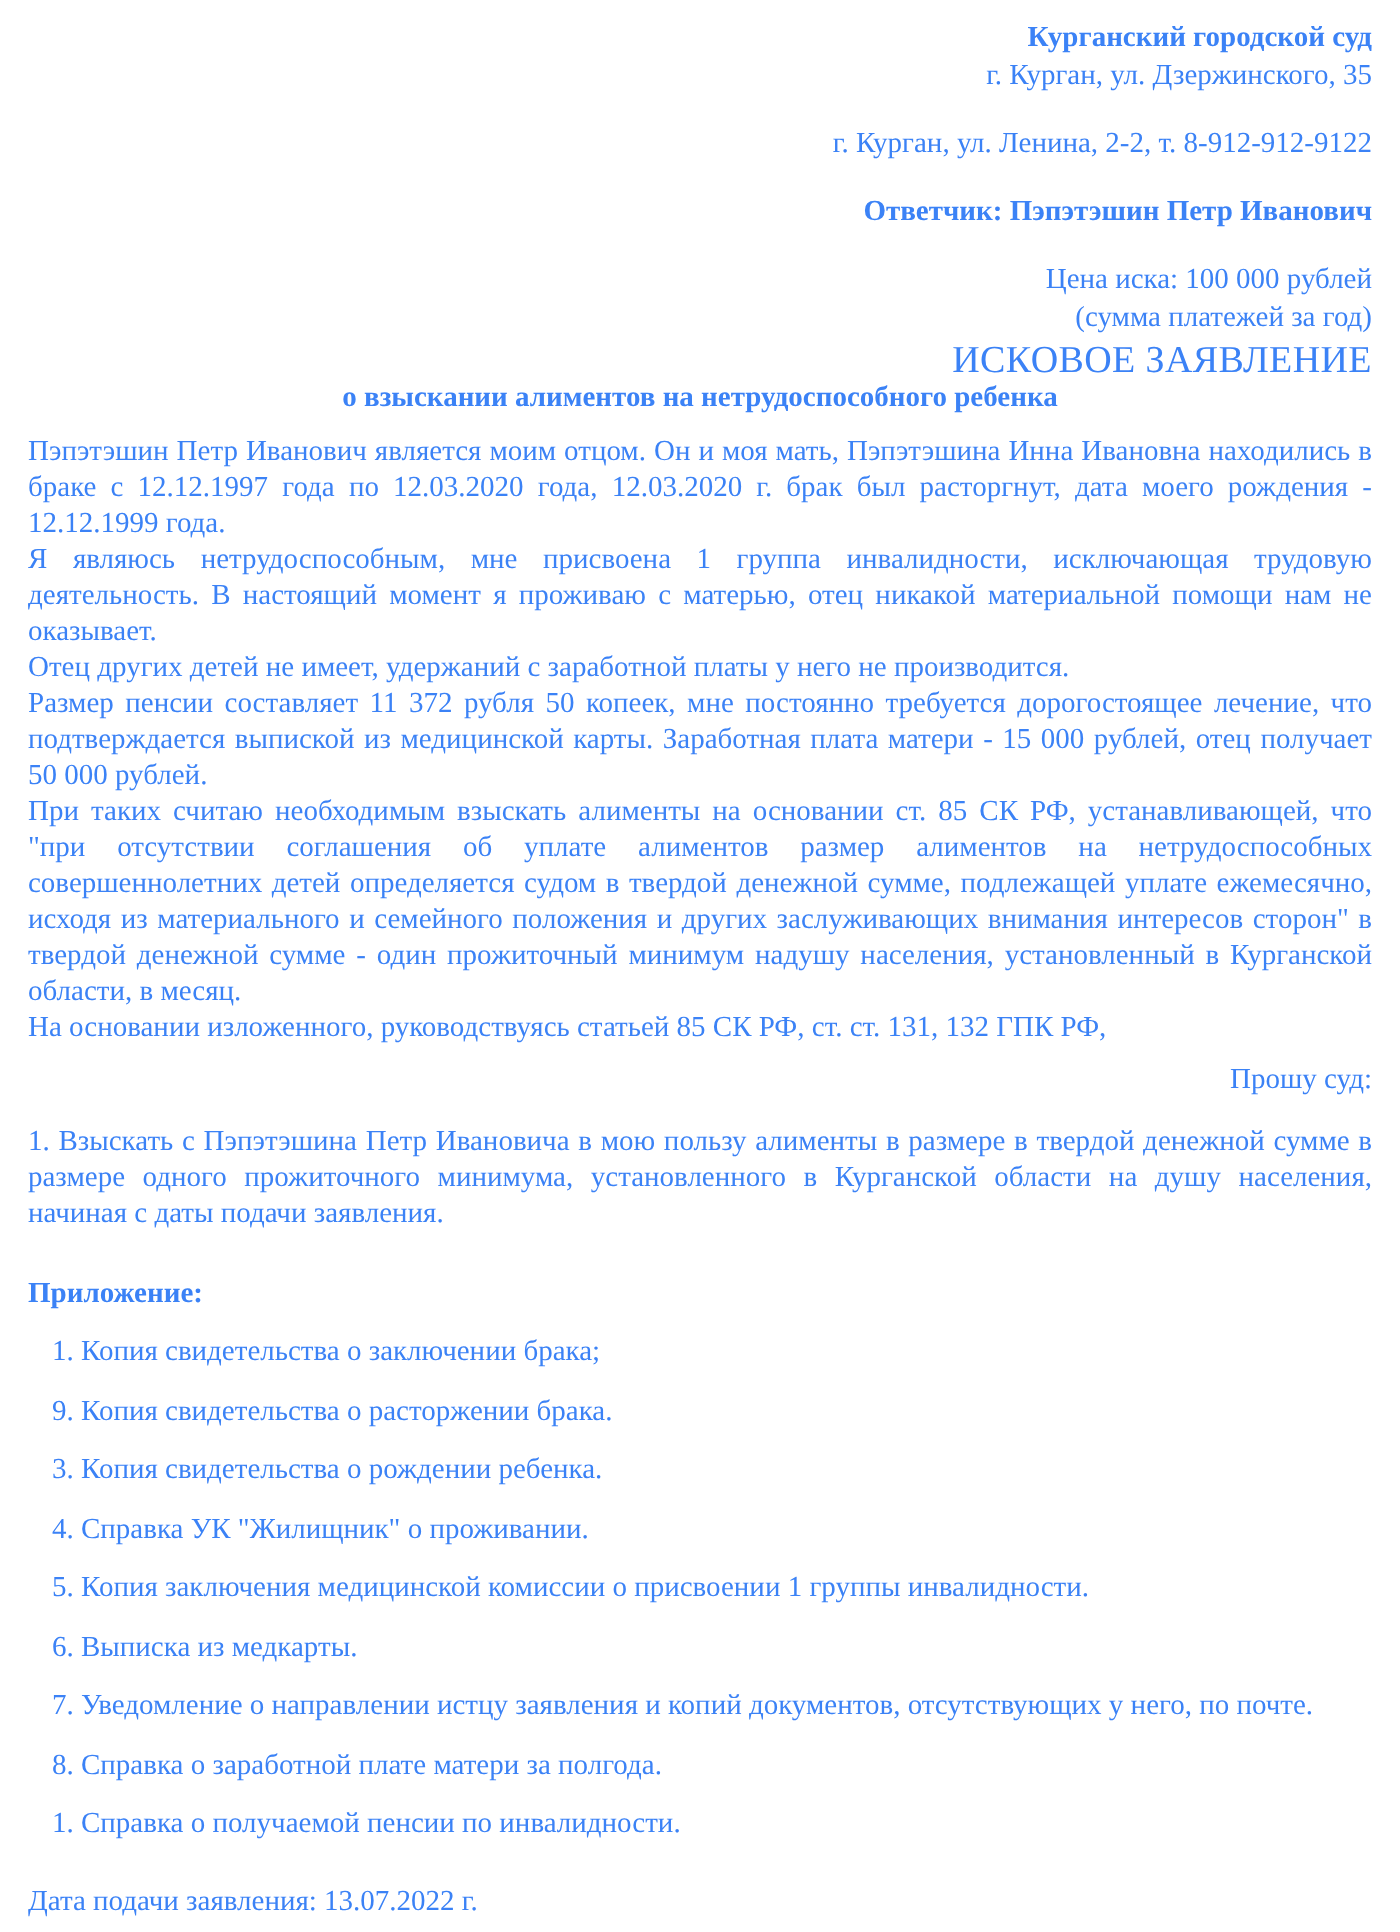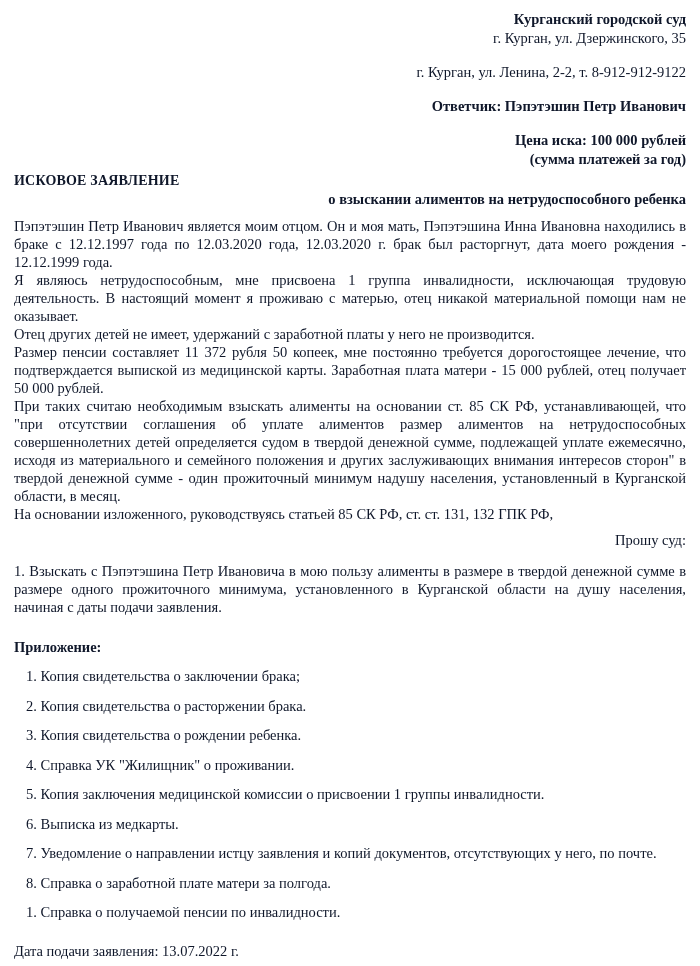--- a/index.html
+++ b/index.html
@@ -2,36 +2,36 @@
 <html lang="ru"><head>
 <meta charset="utf-8">
 <style>
   html, body { margin: 0; padding: 0; background: #ffffff; }
   .page {
     width: 700px;
     height: 966px;
     box-sizing: border-box;
     padding: 10px 14px 0 14px;
     background: #ffffff;
-    color: #0f172a;
+    color: #3b82f6;
     font-family: "Liberation Serif", "DejaVu Serif", serif;
     font-size: 14.5px;
     line-height: 18px;
     overflow: hidden;
   }
   .doc-header { text-align: right; line-height: 19px; }
   .hgroup { margin-bottom: 15px; }
-  .hgroup.price { margin-bottom: 0; font-weight: bold; }
+  .hgroup.price { margin-bottom: 0; }
   .bold { font-weight: bold; }
   .title {
-    text-align: left; font-weight: bold; font-size: 14px;
+    text-align: right; font-weight: normal; font-size: 19px;
     line-height: 19px; margin: 2px 0 0 0; letter-spacing: 0.2px;
   }
   .subtitle {
-    text-align: right; font-weight: bold; font-size: 14.5px;
+    text-align: center; font-weight: bold; font-size: 14.5px;
     line-height: 19px; margin: 0 0 8px 0;
   }
   .body-text p { margin: 0; text-align: justify; }
   .request-heading { text-align: right; margin: 8px 0 13px 0; }
   .request p { margin: 0; text-align: justify; }
   .attachments-heading { margin: 22px 0 0 0; font-weight: bold; }
   ul.attachments {
     list-style: none; margin: 12px 0 0 0; padding: 0; line-height: 17.5px;
   }
   ul.attachments li { margin: 12px; }
@@ -76,21 +76,21 @@
   <p class="request-heading">Прошу суд:</p>
 
   <section class="request">
     <p>1. Взыскать с Пэпэтэшина Петр Ивановича в мою пользу алименты в размере в твердой денежной сумме в размере одного прожиточного минимума, установленного в Курганской области на душу населения, начиная с даты подачи заявления.</p>
   </section>
 
   <p class="attachments-heading">Приложение:</p>
 
   <ul class="attachments">
     <li>1. Копия свидетельства о заключении брака;</li>
-    <li>2. Копия свидетельства о расторжении брака.</li>
+    <li>9. Копия свидетельства о расторжении брака.</li>
     <li>3. Копия свидетельства о рождении ребенка.</li>
     <li>4. Справка УК "Жилищник" о проживании.</li>
     <li>5. Копия заключения медицинской комиссии о присвоении 1 группы инвалидности.</li>
     <li>6. Выписка из медкарты.</li>
     <li>7. Уведомление о направлении истцу заявления и копий документов, отсутствующих у него, по почте.</li>
     <li>8. Справка о заработной плате матери за полгода.</li>
     <li>1. Справка о получаемой пенсии по инвалидности.</li>
   </ul>
 
   <p class="filing-date">Дата подачи заявления: 13.07.2022 г.</p>

